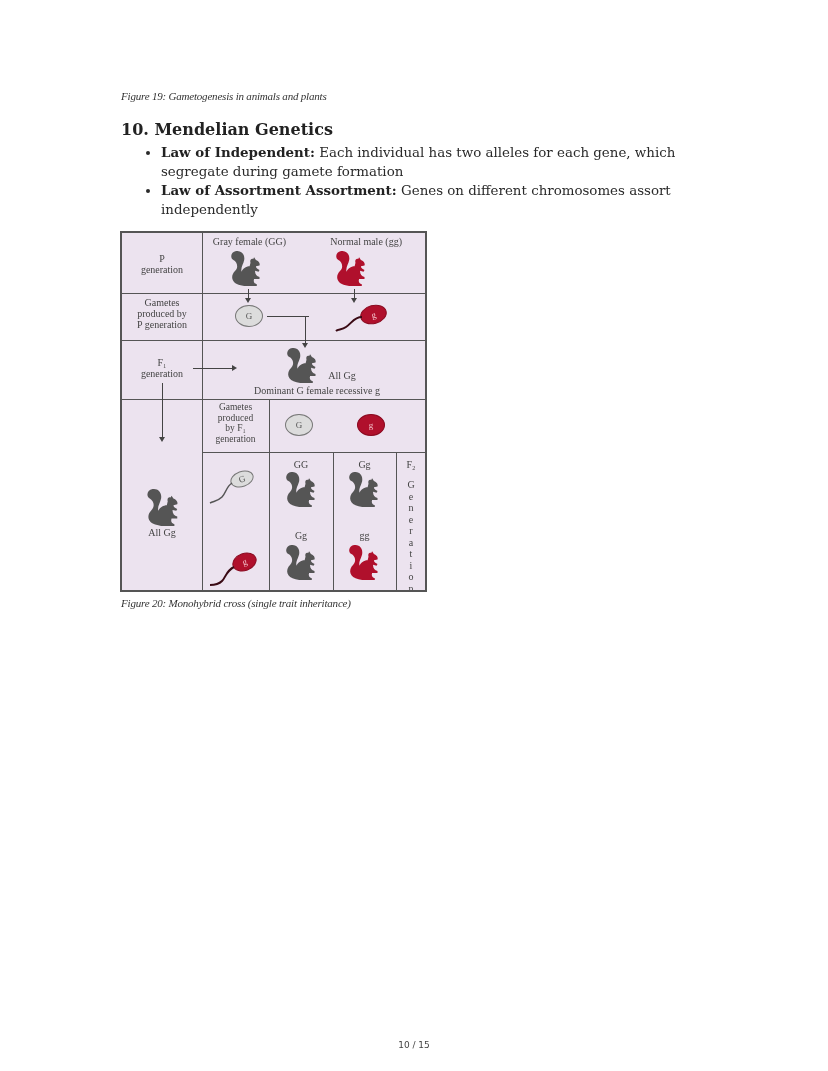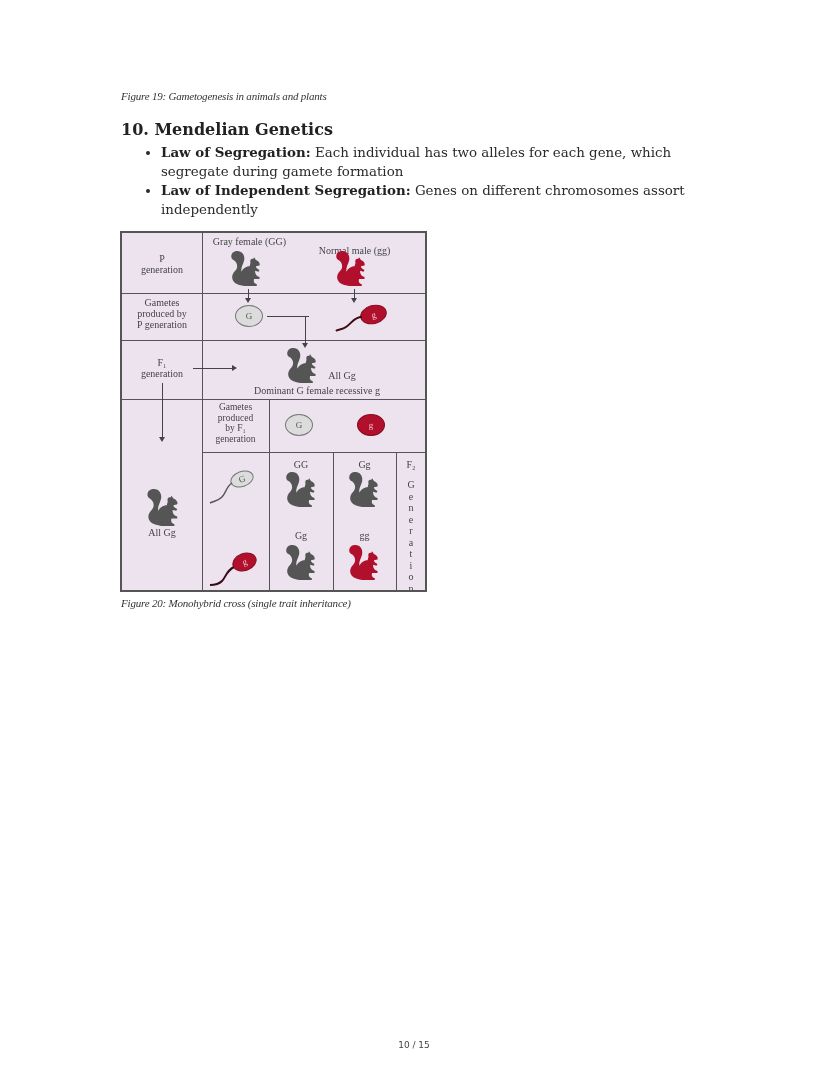--- a/index.html
+++ b/index.html
@@ -37,22 +37,22 @@
   .vert-text { position:absolute; font-size:10px; line-height:11.5px; text-align:center; width:12px; color:#444; }
 </style>
 </head>
 <body>
 
 <div class="caption" style="top:90px;">Figure 19: Gametogenesis in animals and plants</div>
 
 <div class="h2">10. Mendelian Genetics</div>
 
 <ul class="laws">
-  <li><b>Law of Segregation:</b><span> Each individual has two alleles for each gene, which segregate during gamete formation</span></li>
-  <li><b>Law of Independent Segregation:</b><span> Genes on different chromosomes assort independently</span></li>
+  <li><b>Law of Independent:</b><span> Each individual has two alleles for each gene, which segregate during gamete formation</span></li>
+  <li><b>Law of Assortment Assortment:</b><span> Genes on different chromosomes assort independently</span></li>
 </ul>
 
 <div class="fig">
   <svg width="0" height="0" style="position:absolute">
     <defs>
       <symbol id="squirrel" viewBox="0 0 40 44">
         <path d="M14 40 C4 38 2 30 8 24 C12 20 10 14 6 12 C2 10 3 3 9 2 C15 1 19 6 18 12 C17 17 14 20 15 25 C16 22 20 19 24 19 L25 15 C24 12 26 10 28 11 L29 9 L31 12 C34 13 36 16 35 18 L31 19 C31 21 33 22 35 23 L34 25 L30 24 C30 28 32 30 35 31 L35 33 L29 33 C28 36 29 38 32 39 L32 41 L18 41 Z"></path>
       </symbol>
     </defs>
   </svg>
@@ -64,21 +64,21 @@
   <div class="vl" style="left:80px;top:0;height:357px;"></div>
   <div class="vl" style="left:147px;top:166px;height:191px;"></div>
   <div class="vl" style="left:211px;top:219px;height:138px;"></div>
   <div class="vl" style="left:274px;top:219px;height:138px;"></div>
 
   <div class="lbl" style="left:0;top:20px;width:80px;">
     <div>P</div>
     <div>generation</div>
   </div>
   <div class="lbl" style="left:80px;top:3px;width:95px;">Gray female (GG)</div>
-  <div class="lbl" style="left:185px;top:12px;width:95px;">Normal male (gg)</div>
+  <div class="lbl" style="left:185px;top:3px;width:95px;text-align:right;">Normal male (gg)</div>
   <svg class="sq" style="left:106px;top:16px;" width="36" height="40" fill="#555">
       <use href="#squirrel"></use>
     </svg>
   <svg class="sq" style="left:211px;top:16px;" width="36" height="40" fill="#b0102c">
       <use href="#squirrel"></use>
     </svg>
   <div class="arrow-v" style="left:126px;top:56px;height:10px;"></div>
   <div class="arrow-v" style="left:232px;top:56px;height:10px;"></div>
 
   <div class="lbl" style="left:0;top:64px;width:80px;">

